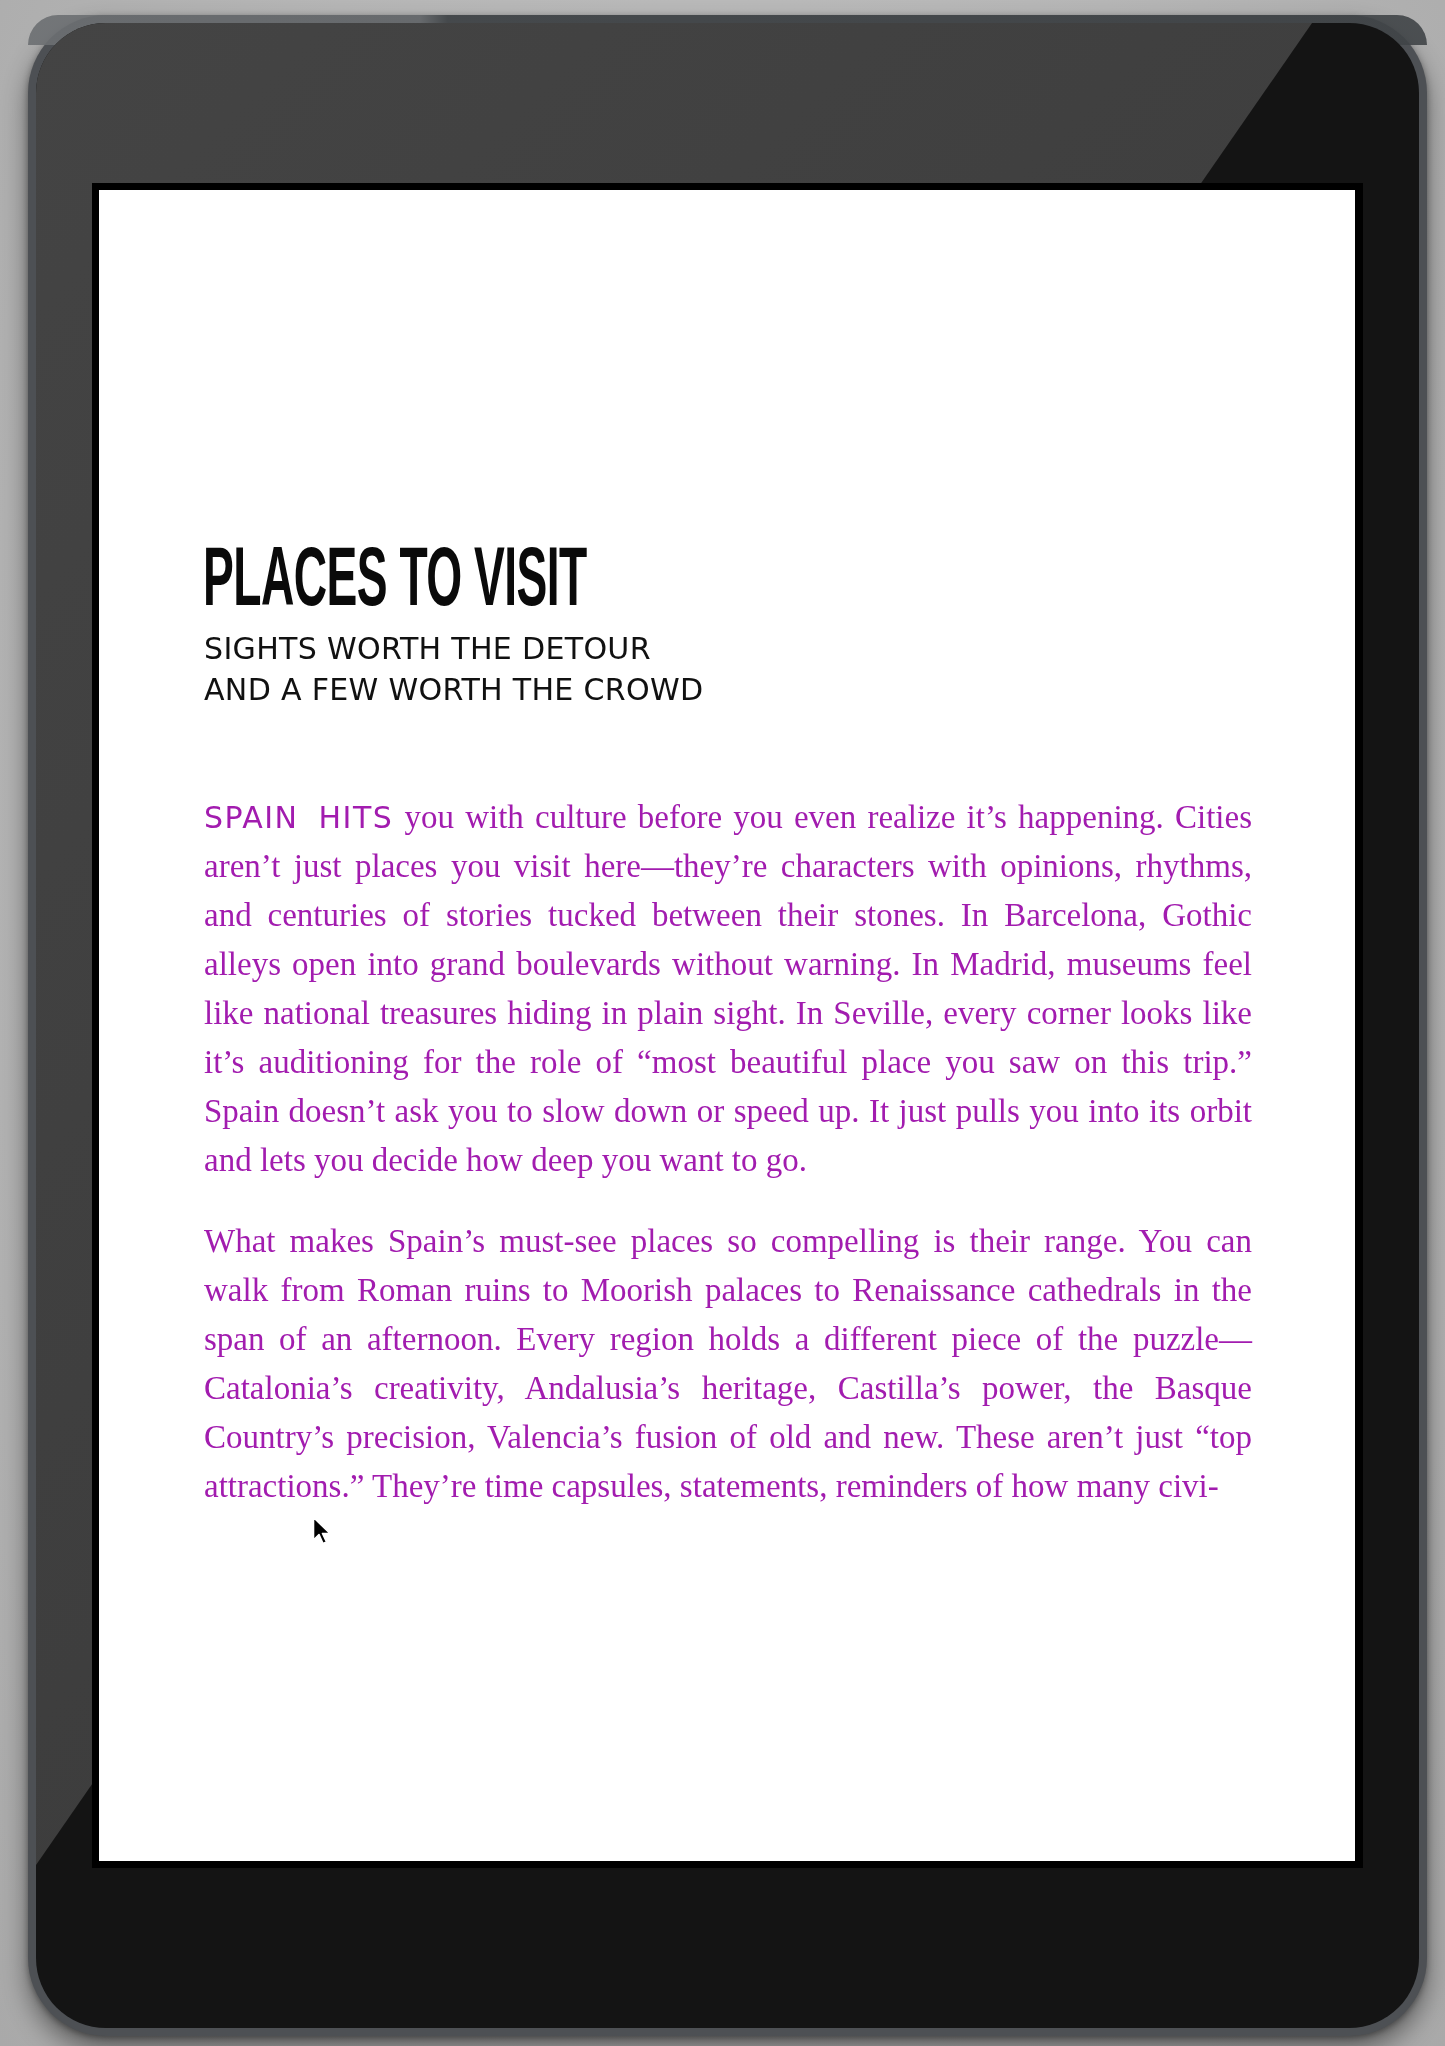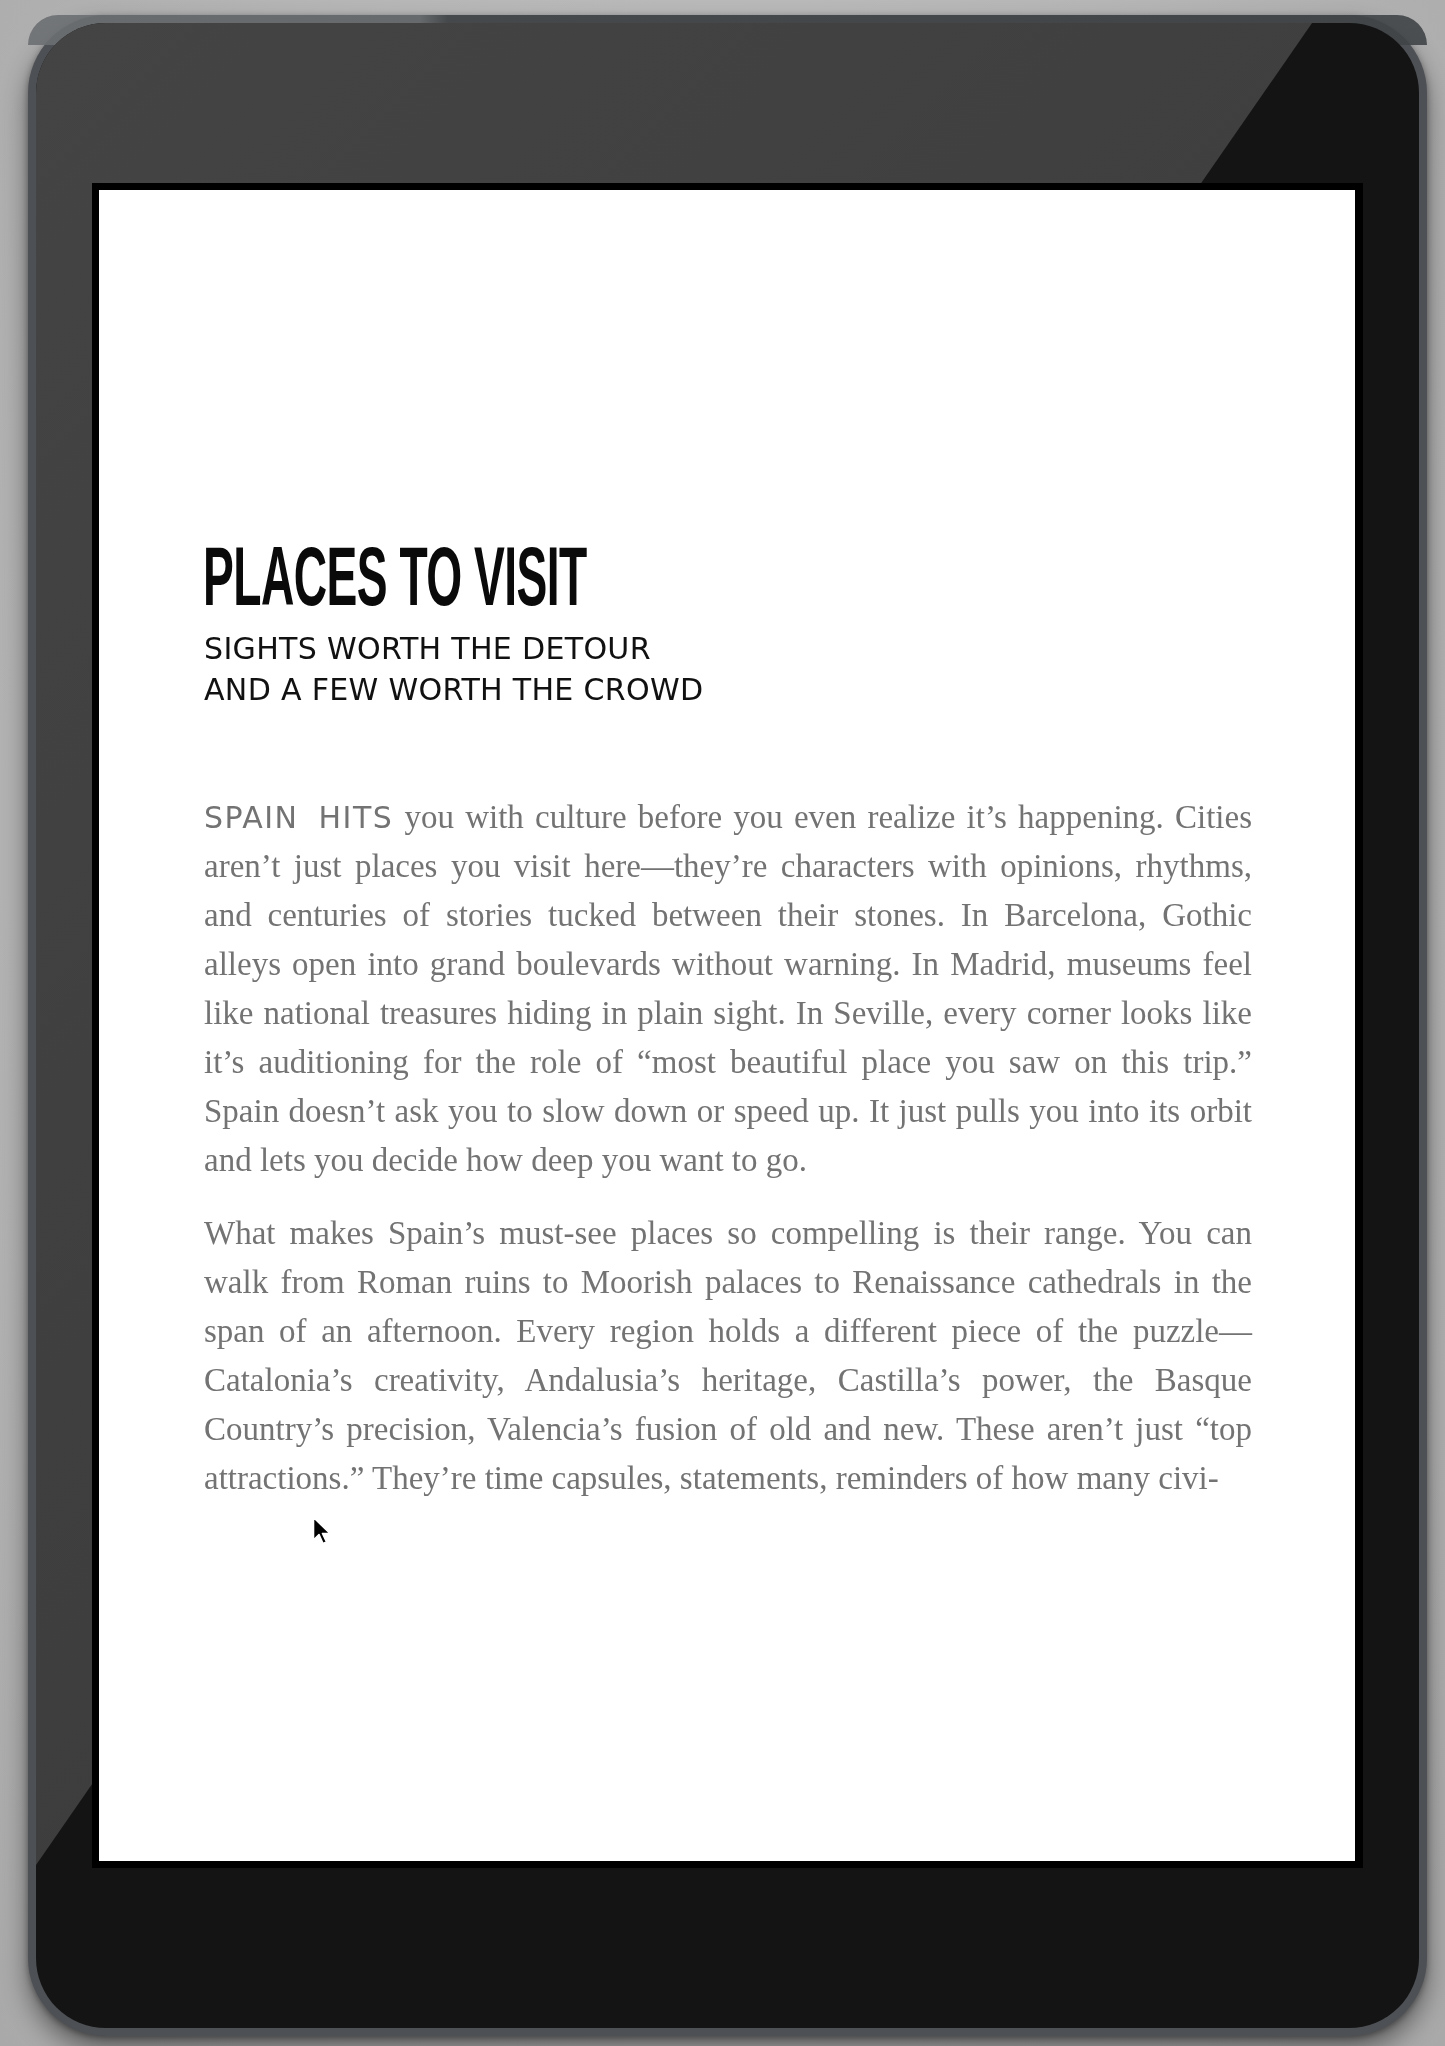--- a/index.html
+++ b/index.html
@@ -47,24 +47,24 @@
     position: absolute; left: 204px; top: 628px;
     font-family: "DejaVu Sans", sans-serif; font-weight: normal;
     font-size: 31px; line-height: 41px; color: #111;
     white-space: nowrap; letter-spacing: 0.3px;
     transform: scaleX(0.97); transform-origin: left top;
   }
   .subtitle div { display: block; }
   .body {
     position: absolute; left: 204px; top: 793px; width: 1048px;
     font-family: "Liberation Serif", serif; font-size: 33px; line-height: 49px;
-    color: #737373; text-align: justify; hyphens: manual;
+    color: #a21caf; text-align: justify; hyphens: manual;
   }
   .body p { margin: 0; }
-  .body p + p { margin-top: 24px; }
+  .body p + p { margin-top: 32px; }
   .lead {
     font-family: "DejaVu Sans", sans-serif; font-size: 30px; letter-spacing: 1.5px;
     word-spacing: 6px;
   }
   .cursor {
     position: absolute; left: 312px; top: 1516px; width: 22px; height: 32px;
   }
 </style>
 </head>
 <body>

